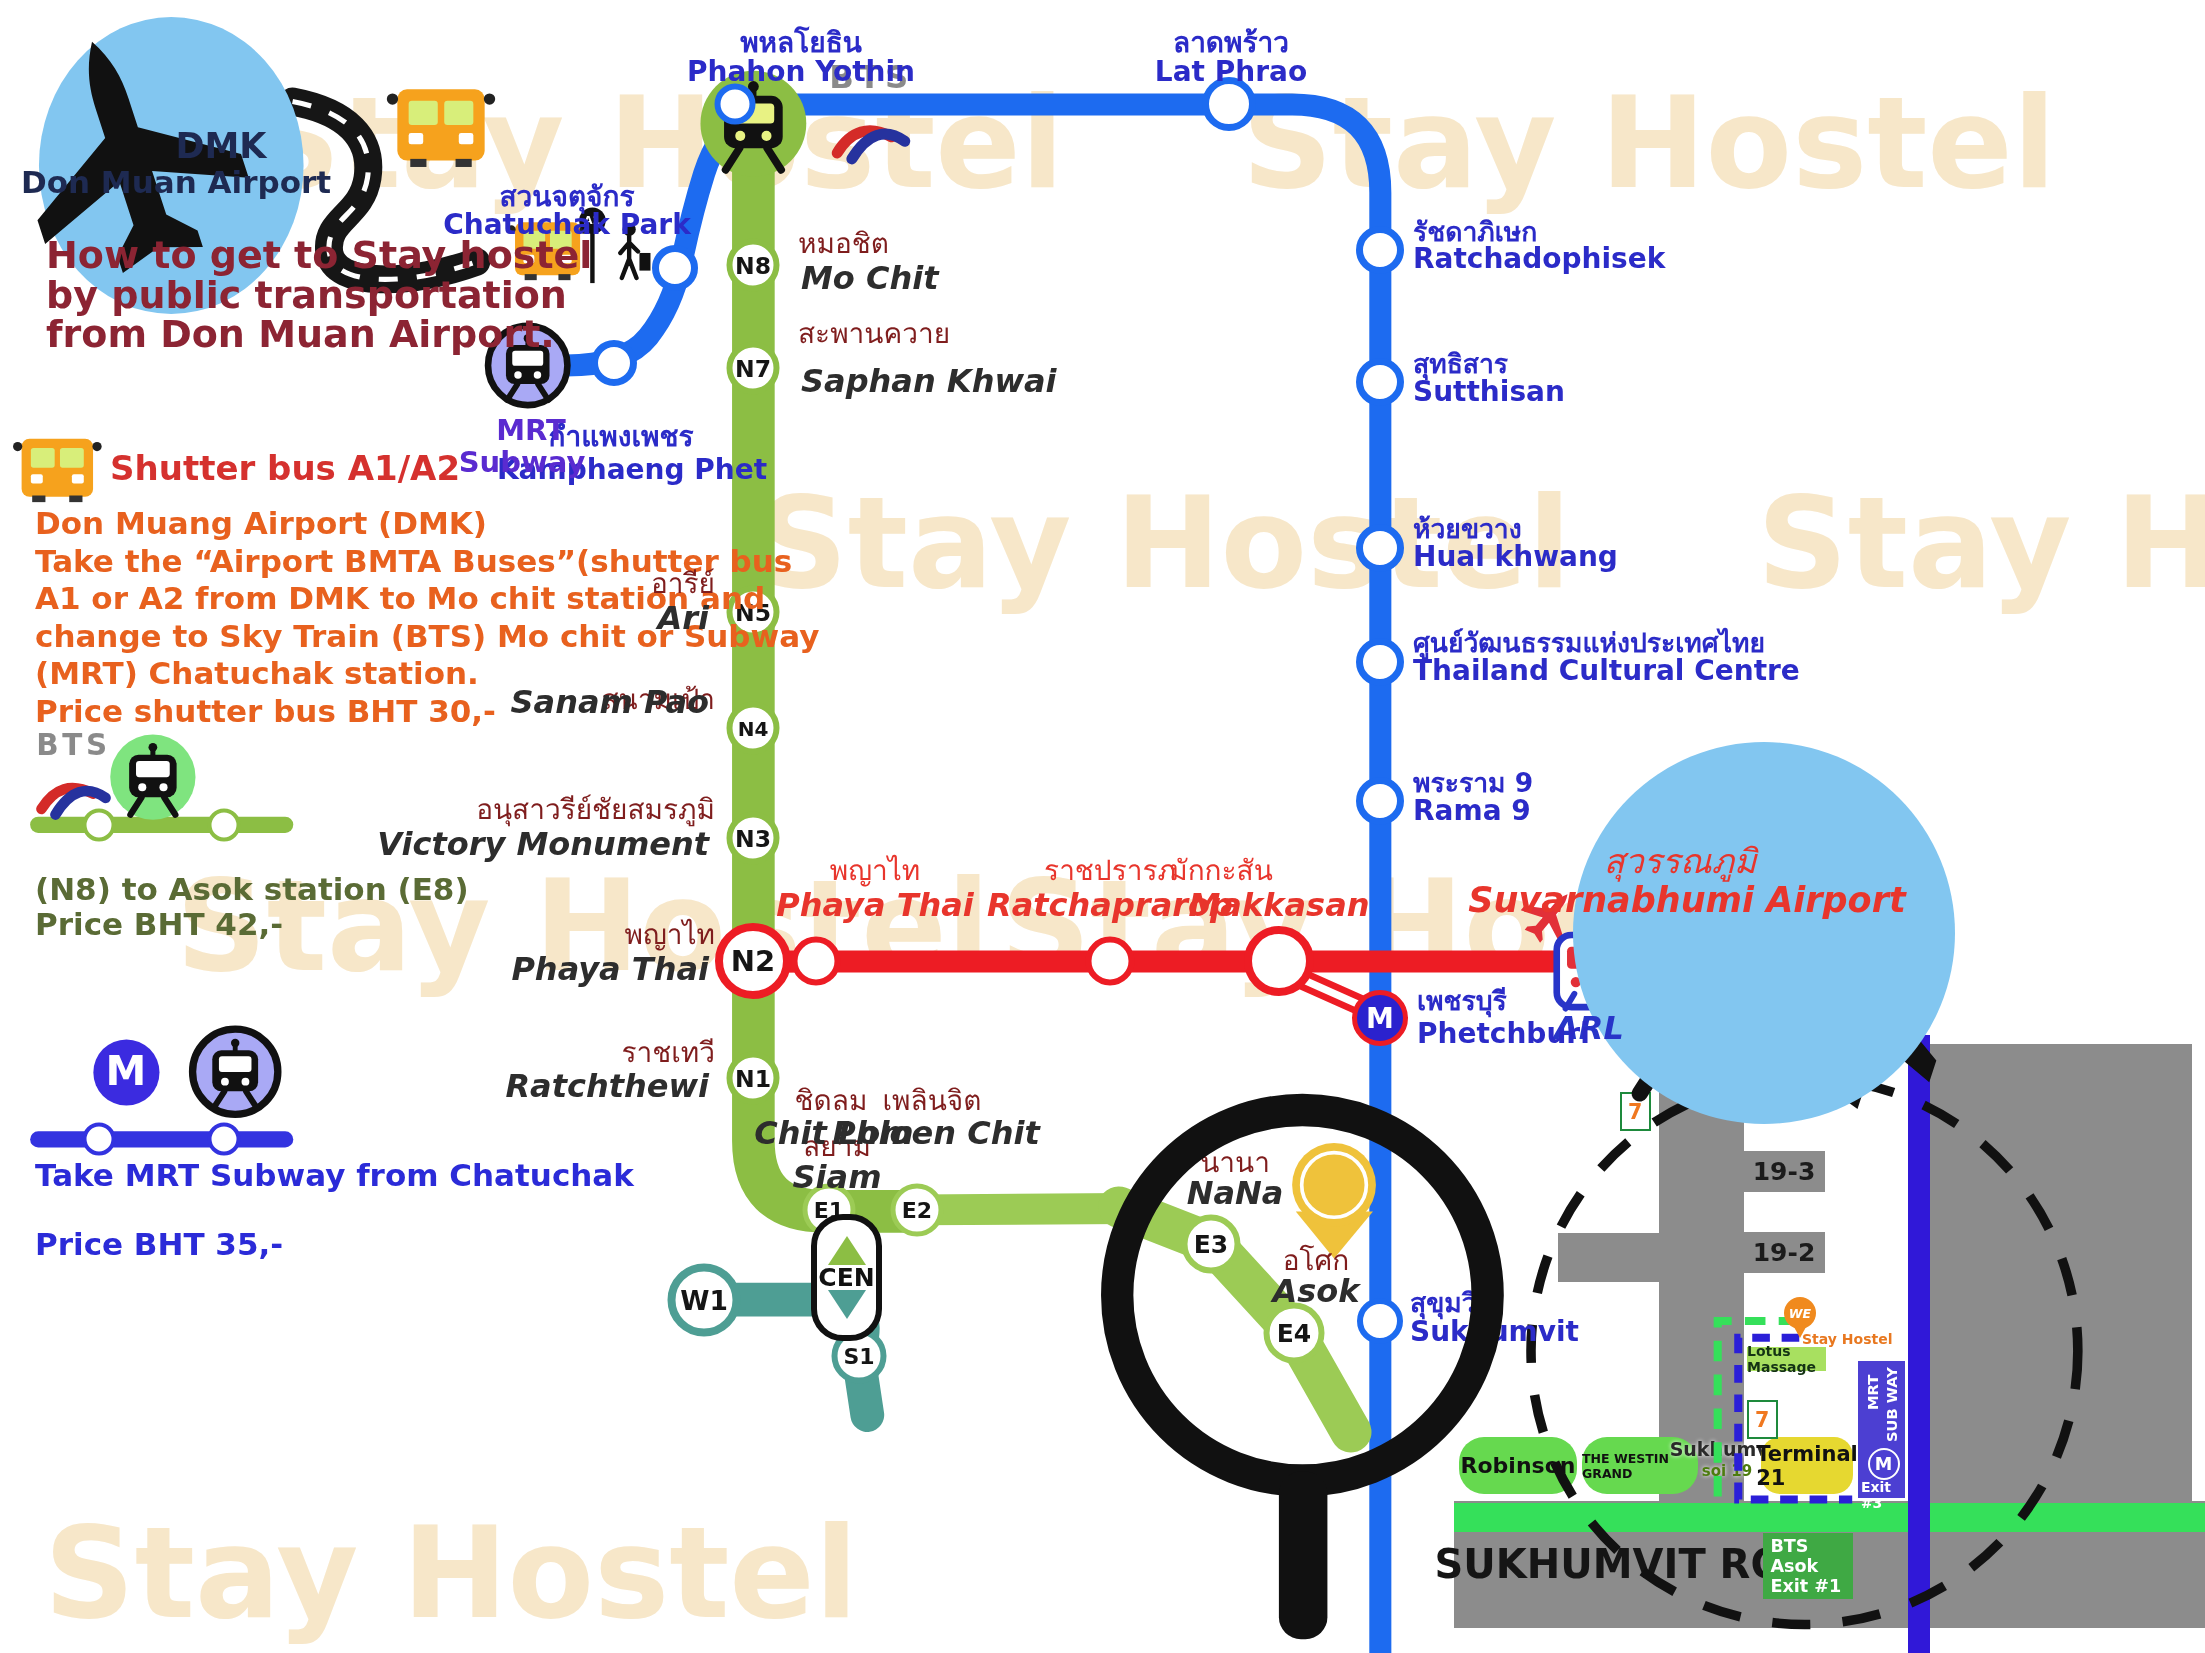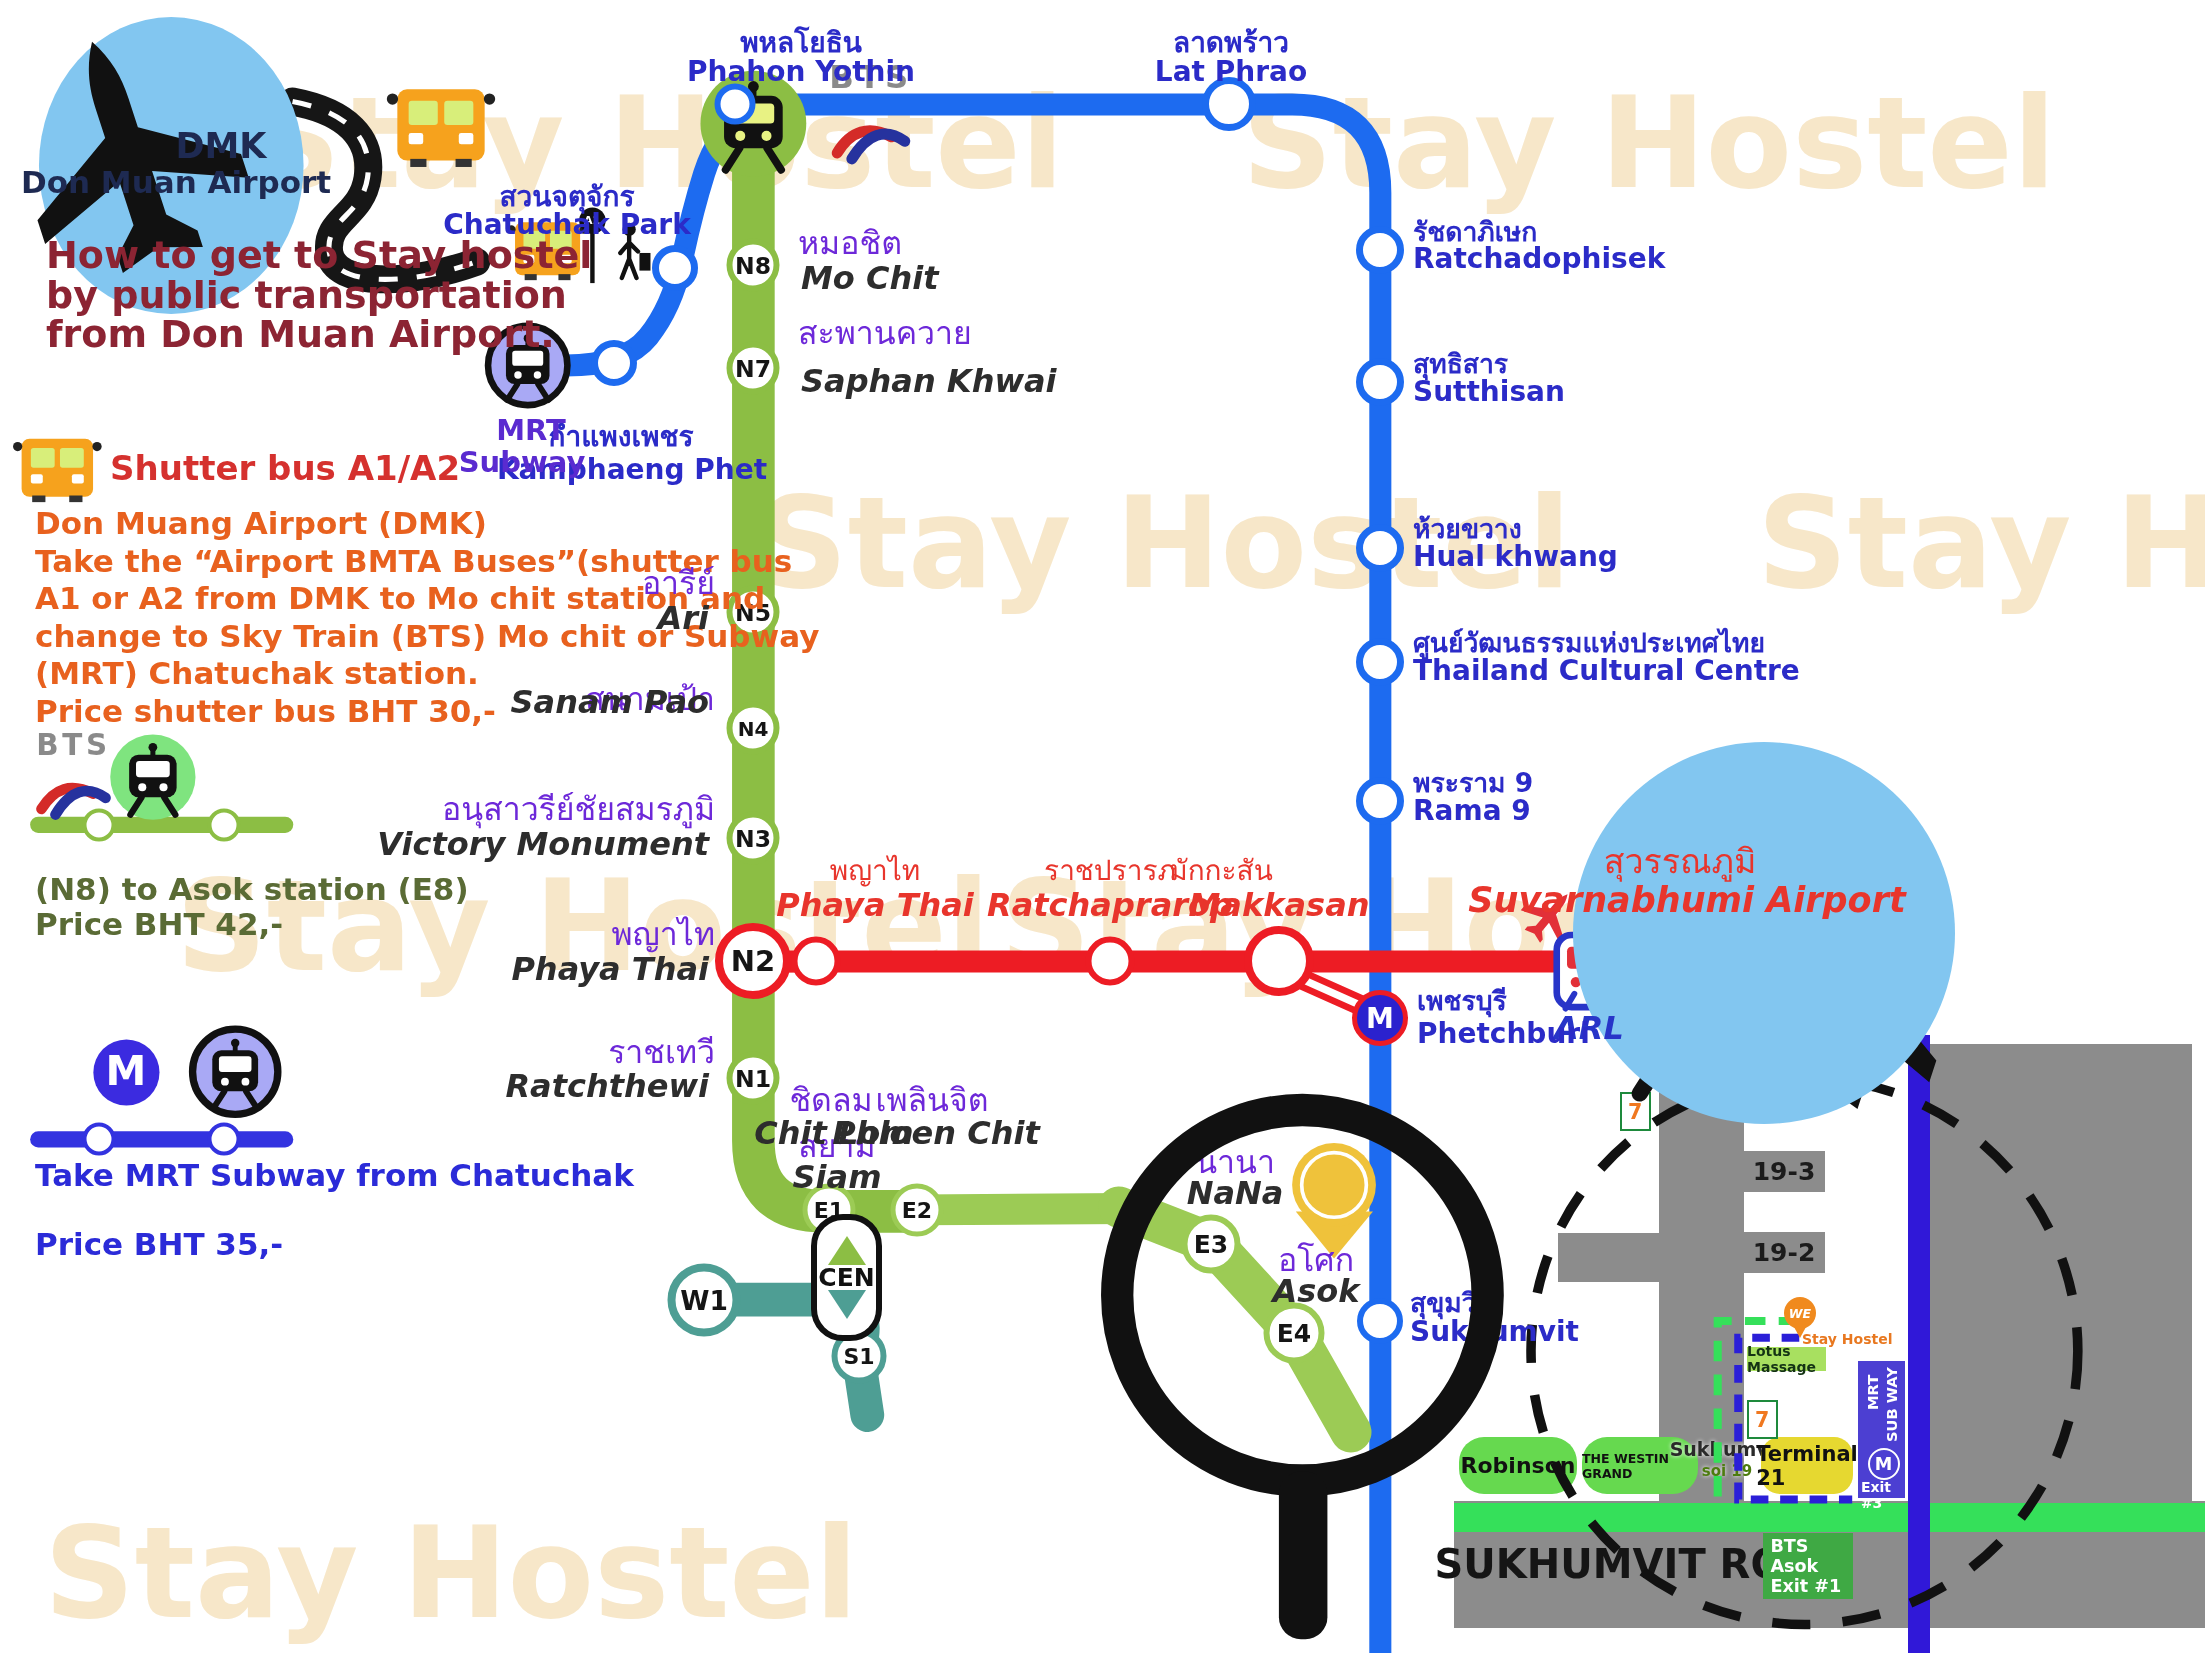--- a/index.html
+++ b/index.html
@@ -11,34 +11,34 @@
   .lft{transform:translate(0,-50%);text-align:left;}
   .rgt{transform:translate(-100%,-50%);text-align:right;}
   .wm{position:absolute;font-size:126px;font-weight:700;color:#F7E7C9;white-space:nowrap;z-index:1;}
   svg.layer{position:absolute;left:0;top:0;z-index:4;overflow:visible;}
   
   .st{position:absolute;z-index:6;background:#fff;border-radius:50%;
       width:var(--d);height:var(--d);border:var(--bw,6.6px) solid var(--bc,#8CBE44);
       transform:translate(-50%,-50%);display:flex;align-items:center;justify-content:center;
       font-weight:700;color:#151515;}
   .lbl{position:absolute;z-index:7;white-space:nowrap;line-height:1.05;}
-  .thai{font-size:32px;color:#6d28d9;}
+  .thai{font-size:28px;color:#7f1d1d;}
   .eng{font-size:32px;font-style:italic;font-weight:600;color:#2d2d2d;}
   .blu{color:#2B2BC8;font-weight:700;font-size:26.5px;font-style:normal;}
   .blue2{color:#2B2BC8;font-weight:700;font-size:28px;}
   .red-th{color:#E8352C;font-size:28px;}
   .red-en{color:#E8352C;font-size:32px;font-style:italic;font-weight:700;}
   .title{font-size:38px;font-weight:700;color:#8C2433;}
   .orange{font-size:31px;font-weight:600;color:#E8611E;}
   .olive{font-size:31px;font-weight:600;color:#5A6B35;}
   .mrtxt{font-size:31px;font-weight:700;color:#2B2BD8;}
   .inset-rect{position:absolute;z-index:2;}
   .pill{position:absolute;z-index:3;background:#66D94F;border-radius:25px;
         display:flex;align-items:center;justify-content:center;font-weight:700;color:#111;}
-  .z3{z-index:3;} .z5{z-index:5;} .z6{z-index:6;}
+  .z3{z-index:3;} .z5{z-index:5;} .z6{z-index:6;font-style:italic;}
   .cen{position:absolute;z-index:7;background:#fff;border:6.6px solid #111;border-radius:32px;
        display:flex;flex-direction:column;align-items:center;justify-content:center;}
   .gray{background:#8C8C8C;}
 </style>
 </head>
 <body>
 
 <div id="stage">
 
   <div class="wm" style="left:250px;top:70px">Stay Hostel</div>

